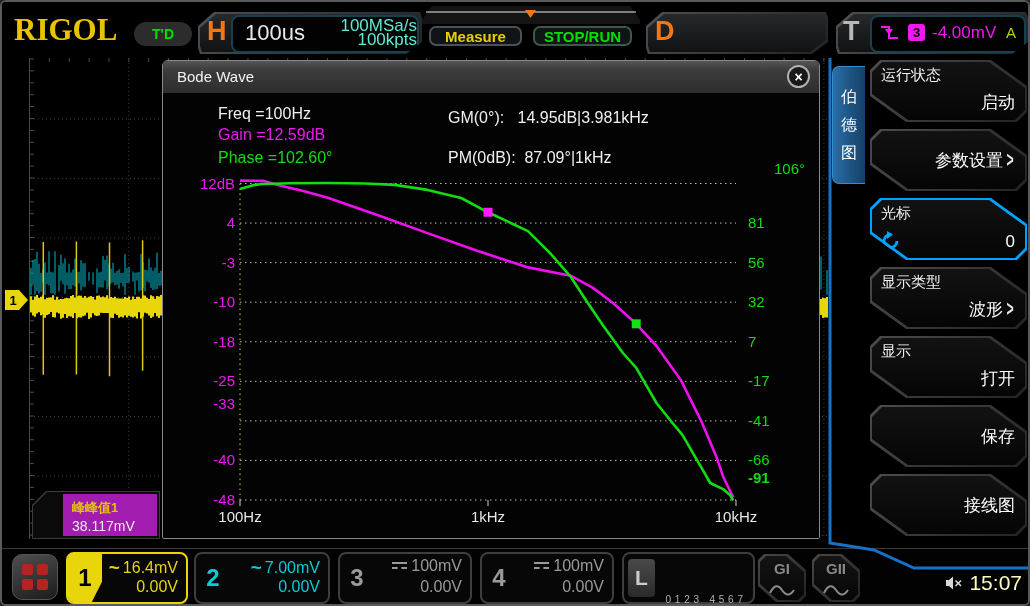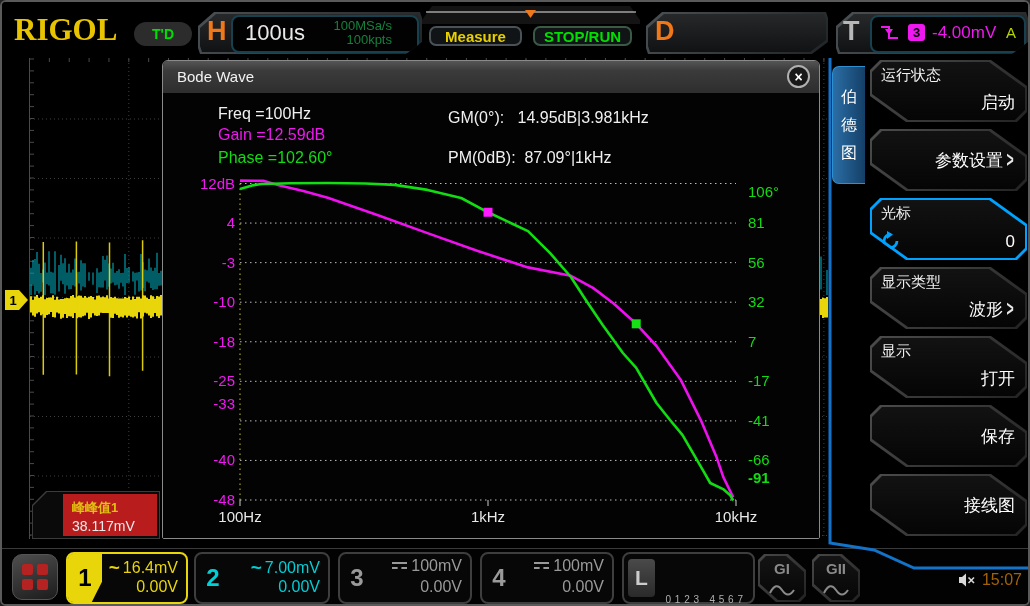--- a/index.html
+++ b/index.html
@@ -11,35 +11,35 @@
     font-weight:bold;font-size:31px;color:#e8c400;letter-spacing:0px;}
   .pill{position:absolute;left:132px;top:20px;width:58px;height:24px;background:#2c2c2c;border-radius:12px;
     color:#00e000;font-weight:bold;font-size:14px;display:flex;align-items:center;justify-content:center;}
   .blk{position:absolute;top:10px;height:42px;background:linear-gradient(135deg,#4a5054,#202426);
     clip-path:polygon(16px 0,calc(100% - 2px) 0,100% 6px,100% calc(100% - 12px),calc(100% - 16px) 100%,2px 100%,0 calc(100% - 6px),0 14px);}
   .blk-in{position:absolute;inset:2px;clip-path:inherit;background:linear-gradient(180deg,#26282a,#101214);}
   .blklabel{position:absolute;top:4px;font-size:27px;font-weight:bold;}
   .orange{color:#f07818;}
   .ibox{position:absolute;top:3px;height:34px;background:#020202;border:2px solid #17414f;border-radius:8px;}
   .tbase{position:absolute;left:12px;top:3px;font-size:22px;color:#e8e8e8;}
-  .memcol{position:absolute;right:25px;top:2px;text-align:right;font-size:13px;line-height:14px;color:#15803d;}
+  .memcol{position:absolute;right:0;top:2px;text-align:right;font-size:17px;line-height:14px;color:#5eead4;}
   .topbtn{position:absolute;top:24px;height:20px;background:#101416;border:2px solid #3a4a52;border-radius:7px;
     display:flex;align-items:center;justify-content:center;font-weight:bold;font-size:15px;box-sizing:border-box;}
   #wstrip{position:absolute;left:420px;top:4px;}
   .tbadge{position:absolute;left:36px;top:7px;width:17px;height:17px;background:#f018f0;border-radius:3px;
     color:#000;font-size:13px;font-weight:bold;display:flex;align-items:center;justify-content:center;}
   .tlevel{position:absolute;left:60px;top:6px;font-size:17px;color:#f018f0;}
   .tmode{position:absolute;right:8px;top:7px;font-size:15px;color:#b8d400;}
   
   #wave-svg{position:absolute;left:0;top:54px;z-index:1;}
   
   #meas{position:absolute;left:30px;top:489px;width:128px;height:48px;z-index:20;background:#3c3c3c;
     clip-path:polygon(14px 0,100% 0,100% 100%,0 100%,0 14px);}
   #meas-in{position:absolute;inset:1px;clip-path:inherit;background:#0a0a0a;}
-  #meas-red{position:absolute;left:30px;top:2px;right:2px;bottom:2px;background:#b91c1c;}
+  #meas-red{position:absolute;left:30px;top:2px;right:2px;bottom:2px;background:#a21caf;}
   #meas-label{position:absolute;left:9px;top:5px;font-size:13px;font-weight:bold;color:#e0c010;}
   #meas-value{position:absolute;left:9px;top:24px;font-size:14px;color:#ececec;}
   
   #dialog{position:absolute;left:160px;top:58px;width:658px;height:479px;z-index:30;
     background:#000;border:1px solid #8a8a8a;border-radius:6px 6px 2px 2px;box-sizing:border-box;}
   #dlg-title{position:absolute;left:0;top:0;right:0;height:32px;background:linear-gradient(180deg,#555 0%,#3b3b3b 30%,#2e2e2e 100%);
     border-radius:5px 5px 0 0;border-bottom:1px solid #111;}
   #dlg-title-text{position:absolute;left:14px;top:7px;font-size:15px;color:#f2f2f2;}
   #dlg-close{position:absolute;right:9px;top:4px;width:23px;height:23px;border-radius:50%;border:2px solid #b0b0b0;
     background:#181818;color:#fff;font-size:14px;font-weight:bold;display:flex;align-items:center;justify-content:center;box-sizing:border-box;}
@@ -84,21 +84,21 @@
   .dcsym i{display:block;height:0;border-top:2px solid #999;}
   .dcsym i.d{margin-top:3px;border-top-style:dashed;}
   .lbox{position:absolute;left:4px;top:5px;width:27px;height:38px;background:linear-gradient(180deg,#4a4a4a,#2a2a2a);
     border-radius:4px;color:#ccc;font-size:21px;font-weight:bold;display:flex;align-items:center;justify-content:center;}
   .lrows{position:absolute;left:36px;right:4px;top:8px;color:#b0b0b0;font-size:10px;line-height:15px;text-align:center;letter-spacing:0.5px;white-space:pre;}
   .genbtn{position:absolute;top:5px;width:48px;height:48px;background:linear-gradient(135deg,#484848,#222);
     clip-path:polygon(6px 0,calc(100% - 18px) 0,100% 16px,100% calc(100% - 6px),calc(100% - 6px) 100%,18px 100%,0 calc(100% - 16px),0 6px);}
   .genbtn .in{position:absolute;inset:2px;clip-path:inherit;background:linear-gradient(180deg,#141414,#060606);}
   .genbtn .gl2{position:absolute;top:6px;width:100%;text-align:center;color:#8a8a8a;font-size:15px;font-weight:bold;}
   .genbtn svg{position:absolute;left:50%;bottom:7px;transform:translateX(-50%);}
-  #clock{position:absolute;right:6px;top:22px;font-size:16px;color:#a16207;display:flex;align-items:center;gap:6px;}
+  #clock{position:absolute;right:6px;top:22px;font-size:21px;color:#fef9c3;display:flex;align-items:center;gap:6px;}
   #blue-svg{position:absolute;left:0;top:0;z-index:60;pointer-events:none;}
 </style>
 </head>
 <body>
 
 <div id="screen">
 
   <svg id="wave-svg" width="1030" height="492" viewBox="0 54 1030 492">
       <g stroke="#4a4a4a" stroke-width="1">
         <line x1="27.5" y1="56" x2="27.5" y2="537"></line>
@@ -264,21 +264,21 @@
       <div id="plot-labels">
           <div class="gl" style="left: 2px; top: 81.5px;">12dB</div>
           <div class="gl" style="left: 2px; top: 121.062px;">4</div>
           <div class="gl" style="left: 2px; top: 160.625px;">-3</div>
           <div class="gl" style="left: 2px; top: 200.188px;">-10</div>
           <div class="gl" style="left: 2px; top: 239.75px;">-18</div>
           <div class="gl" style="left: 2px; top: 279.312px;">-25</div>
           <div class="gl" style="left: 2px; top: 302px;">-33</div>
           <div class="gl" style="left: 2px; top: 358.438px;">-40</div>
           <div class="gl" style="left: 2px; top: 398px;">-48</div>
-          <div class="pl" style="top: 90px;">106°</div>
+          <div class="pl" style="top: 67px; margin-left: 26px;">106°</div>
           <div class="pl" style="top: 121.062px;">81</div>
           <div class="pl" style="top: 160.625px;">56</div>
           <div class="pl" style="top: 200.188px;">32</div>
           <div class="pl" style="top: 239.75px;">7</div>
           <div class="pl" style="top: 279.312px;">-17</div>
           <div class="pl" style="top: 318.875px;">-41</div>
           <div class="pl" style="top: 358.438px;">-66</div>
           <div class="pl" style="top: 376px; font-weight: bold;">-91</div>
           <div class="xl" style="left: 37px; top: 415px;">100Hz</div>
           <div class="xl" style="left: 285px; top: 415px;">1kHz</div>

